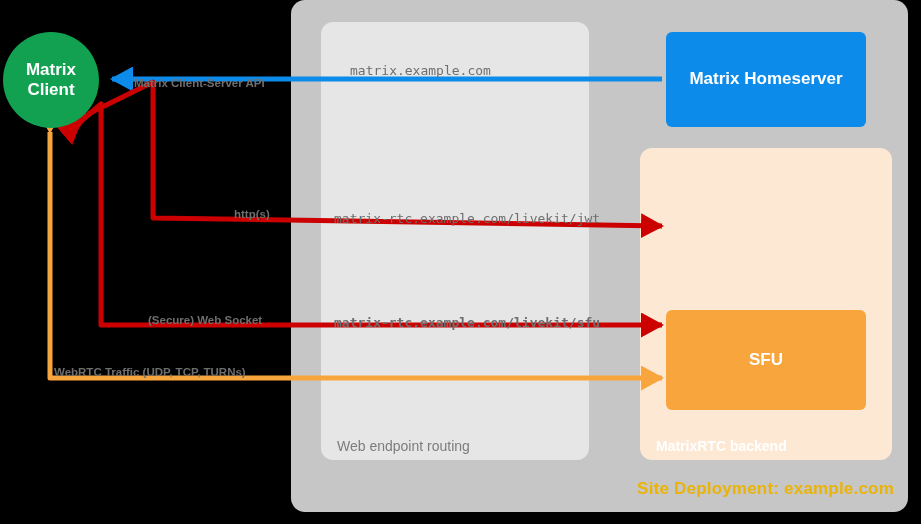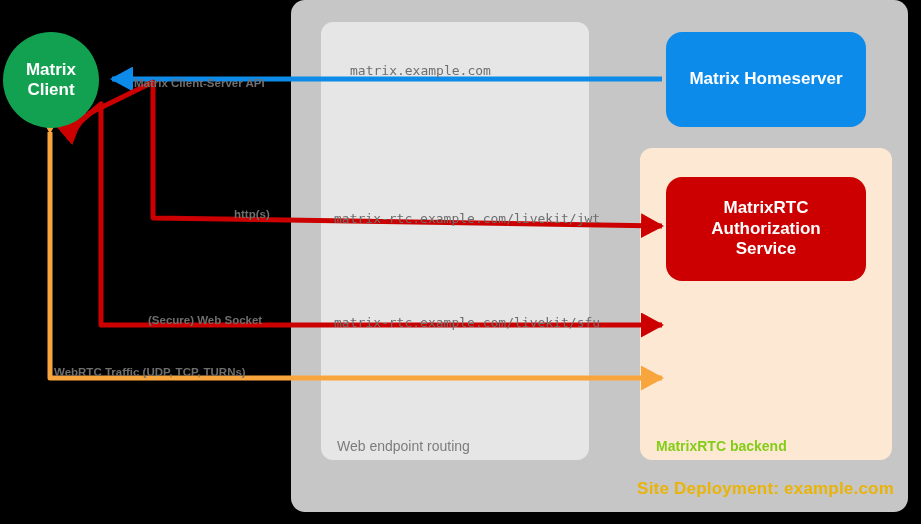--- a/index.html
+++ b/index.html
@@ -60,21 +60,21 @@
     left: 640px;
     top: 148px;
     width: 252px;
     height: 312px;
     background: #fde9d3;
     border-radius: 12px;
   }
   #backend-panel-label {
     left: 656px;
     top: 438px;
-    color: #84cc16;
+    color: #ffffff;
     font-size: 14px;
     font-weight: bold;
   }
 
   
   #matrix-client {
     left: 3px;
     top: 32px;
     width: 96px;
     height: 96px;
@@ -92,21 +92,21 @@
   }
 
   
   .service-box {
     display: flex;
     align-items: center;
     justify-content: center;
     text-align: center;
     color: #ffffff;
     font-weight: bold;
-    border-radius: 16px;
+    border-radius: 6px;
     line-height: 1.2;
   }
   #homeserver-box {
     left: 666px;
     top: 32px;
     width: 200px;
     height: 95px;
     background: #0d8bea;
     font-size: 17px;
   }
@@ -140,21 +140,21 @@
     font-family: "DejaVu Sans Mono", "Liberation Mono", monospace;
     white-space: nowrap;
   }
   #label-cs-api   { left: 134px; top: 61px; margin-top: 16px; }
   #label-https    { left: 234px; top: 208px; text-align: right; }
   #label-wss      { left: 148px; top: 314px; }
   #label-webrtc   { left: 54px;  top: 366px; }
 
   #ep-matrix  { left: 334px; top: 63px; margin-left: 16px; }
   #ep-jwt     { left: 334px; top: 211px; }
-  #ep-sfu     { left: 334px; top: 315px; }
+  #ep-sfu     { left: 334px; top: 315px; font-weight: bold; }
 
   
   #arrow-layer {
     left: 0; top: 0;
     width: 921px; height: 524px;
     pointer-events: none;
   }
 </style>
 </head>
 <body>
@@ -191,28 +191,24 @@
 
   <div class="abs" id="matrix-client">
     <span>Matrix</span>
     <span>Client</span>
   </div>
 
   <div class="abs service-box" id="homeserver-box">
     <span>Matrix Homeserver</span>
   </div>
 
-  <div class="abs service-box" id="auth-box">
-    <div>
-      <div>MatrixRTC</div>
-      <div>Authorization</div>
-      <div>Service</div>
-    </div>
+
+  <div class="abs service-box" id="sfu-box">
+    <span>SFU</span>
   </div>
-
 
   <div class="abs flow-label" id="label-cs-api">Matrix Client-Server API</div>
   <div class="abs flow-label" id="label-https">http(s)</div>
   <div class="abs flow-label" id="label-wss">(Secure) Web Socket</div>
   <div class="abs flow-label" id="label-webrtc">WebRTC Traffic (UDP, TCP, TURNs)</div>
 
   <div class="abs endpoint-label" id="ep-matrix">matrix.example.com</div>
   <div class="abs endpoint-label" id="ep-jwt">matrix-rtc.example.com/livekit/jwt</div>
   <div class="abs endpoint-label" id="ep-sfu">matrix-rtc.example.com/livekit/sfu</div>
 

